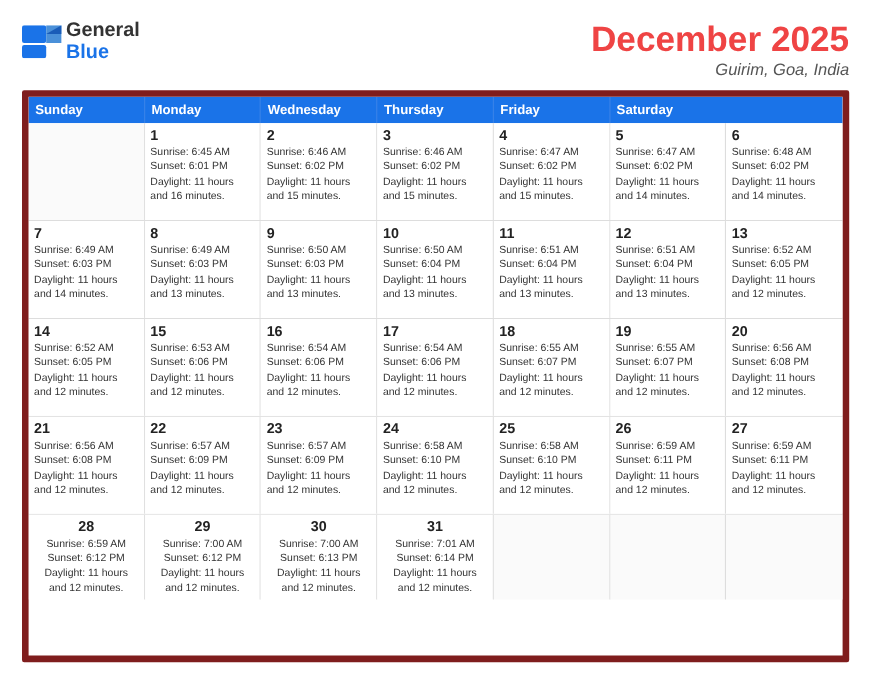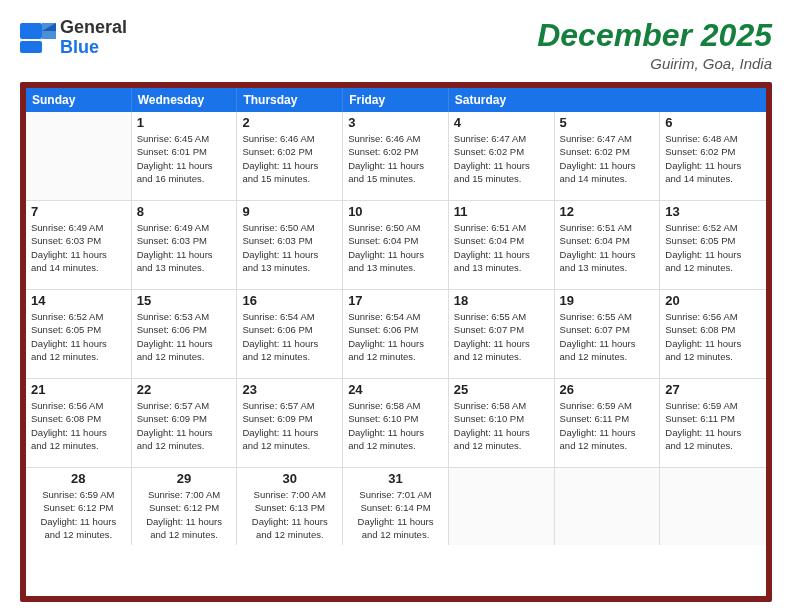--- a/index.html
+++ b/index.html
@@ -32,23 +32,22 @@
       display: flex;
       align-items: center;
       gap: 4px;
     }
     .title-section {
       text-align: right;
     }
     .month-title {
       font-size: 32px;
       font-weight: bold;
-      color: #15803d;
+      color: #ef4444;
       line-height: 1.1;
-      font-style: italic;
     }
     .location {
       font-size: 15px;
       color: #555;
       margin-top: 2px;
       font-style: italic;
     }
     .calendar {
       flex: 1;
       border: 6px solid #7f1d1d;
@@ -130,20 +129,21 @@
     </div>
     <div class="title-section">
       <div class="month-title">December 2025</div>
       <div class="location">Guirim, Goa, India</div>
     </div>
   </div>
 
   <div class="calendar">
     <div class="cal-header">
       <div class="cal-header-cell">Sunday</div>
+      <div class="cal-header-cell">Monday</div>
       <div class="cal-header-cell">Wednesday</div>
       <div class="cal-header-cell">Thursday</div>
       <div class="cal-header-cell">Friday</div>
       <div class="cal-header-cell">Saturday</div>
     </div>
     <div class="cal-body" id="cal-body">
     <div class="cal-row">
           <div class="cal-cell empty"></div>
           <div class="cal-cell">
             <span class="day-num">1</span>

